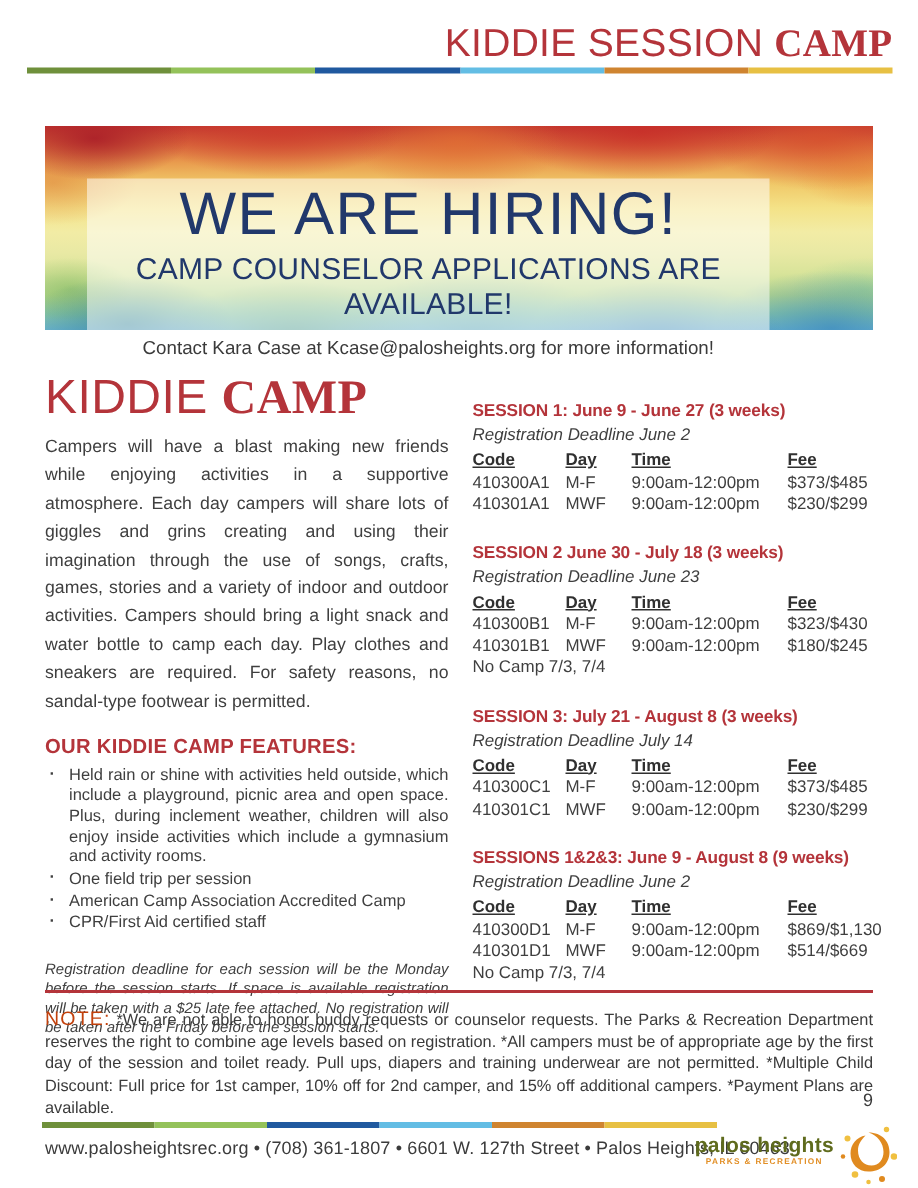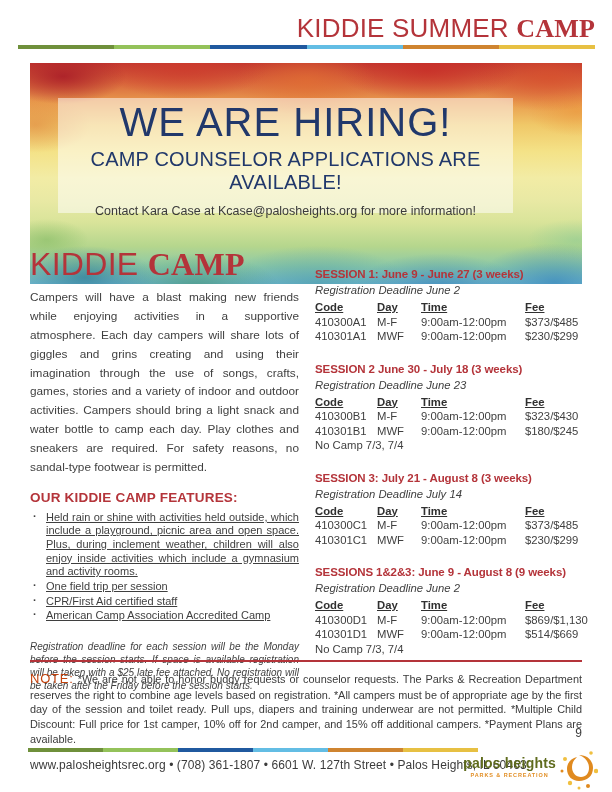--- a/index.html
+++ b/index.html
@@ -13,21 +13,21 @@
     position:absolute; top:13px; right:17px;
     font-size:26px; font-weight:400; color:#b4343a; letter-spacing:0.2px; white-space:pre;
   }
   .bold { font-weight:700;font-family:Liberation Serif, serif; }
   .rainbow-bar { position:absolute; display:flex; height:4px; }
   .rainbow-bar i { flex:1; display:block; height:100%; }
   .rainbow-bar.top { left:18px; top:45px; width:577px; }
   .rainbow-bar.bottom { left:28px; top:748px; width:450px; }
   
   .hero {
-    position:absolute; left:30px; top:63px; width:552px; height:221px;
+    position:absolute; left:30px; top:84px; width:552px; height:136px;
     background:
       radial-gradient(90px 40px at 6% 6%, rgba(170,30,40,.9), transparent 70%),
       radial-gradient(120px 45px at 28% 2%, rgba(205,60,45,.85), transparent 70%),
       radial-gradient(100px 50px at 50% 8%, rgba(225,110,50,.7), transparent 70%),
       radial-gradient(130px 45px at 72% 3%, rgba(200,45,40,.8), transparent 70%),
       radial-gradient(110px 50px at 94% 6%, rgba(215,80,45,.75), transparent 70%),
       radial-gradient(70px 35px at 99% 22%, rgba(235,150,60,.6), transparent 70%),
       radial-gradient(80px 40px at 1% 28%, rgba(220,120,55,.5), transparent 70%),
       radial-gradient(100px 45px at 10% 97%, rgba(30,110,140,.6), transparent 70%),
       radial-gradient(120px 50px at 30% 102%, rgba(60,140,100,.6), transparent 70%),
@@ -46,21 +46,21 @@
   }
   .hero-headline { margin-top:2px; font-size:40px; font-weight:400; color:#21386b; letter-spacing:1px; }
   .hero-sub      { margin-top:3px; font-size:20px; font-weight:400; color:#21386b; letter-spacing:0.2px; }
   .hero-contact  { margin-top:10px; font-size:12.5px; color:#3a3a3a; }
   
   .left-col { position:absolute; left:30px; top:246px; width:269px; }
   .camp-title { font-size:32px; font-weight:400; color:#b4343a; letter-spacing:0.3px; white-space:pre; }
   .ages { margin-top:4px; font-size:13px; color:#3f3f3f; }
   .desc { margin-top:5px; font-size:11.8px; line-height:1.6; text-align:justify; }
   .features-heading { margin-top:13px; font-size:13.5px; font-weight:700; color:#b4343a; letter-spacing:0.2px; }
-  .features { list-style:none; margin-top:6px;text-decoration:underline; }
+  .features { list-style:none; margin-top:6px; }
   .features li { position:relative; padding-left:16px; font-size:11px; line-height:1.24; text-align:justify; margin-bottom:1px; }
   .features li::before { content:"·"; position:absolute; left:3px; top:-1px; font-weight:700; }
   .deadline-note { margin-top:17px; font-style:italic; font-size:10px; line-height:1.3; text-align:justify; }
   
   .right-col { position:absolute; left:315px; top:268px; width:272px; }
   .session { margin-bottom:19px; }
   .session-heading { font-size:11.5px; font-weight:700; color:#b4343a; letter-spacing:-0.1px; margin-bottom:4px; }
   .session-deadline { font-style:italic; font-size:11.3px; color:#3f3f3f; margin-bottom:4px; }
   .trow { display:grid; grid-template-columns:62px 44px 104px 1fr; font-size:11.3px; line-height:14.5px; }
   .trow.thead span { font-weight:700; color:#303030;text-decoration:underline; }
@@ -75,21 +75,21 @@
   .logo { position:absolute; right:14px; top:750px; display:flex; align-items:flex-start; gap:4px; }
   .logo-text { font-size:14px; font-weight:700; color:#5f6b1d; letter-spacing:0.2px; line-height:1; margin-top:6px; }
   .logo-sub { font-size:5.5px; font-weight:700; color:#e28f26; letter-spacing:0.9px; margin-top:2px; text-align:center; }
   .sun-icon { display:block; }
 </style>
 </head>
 <body>
 
 <div class="page">
 
-  <h1 class="doc-title"><span>KIDDIE SUMMER </span><span class="bold">CAMP</span></h1>
+  <h1 class="doc-title"><span>KIDDIE SESSION </span><span class="bold">CAMP</span></h1>
 
   <div class="rainbow-bar top">
     <i style="background: rgb(111, 144, 59);"></i>
     <i style="background: rgb(148, 194, 90);"></i>
     <i style="background: rgb(32, 89, 159);"></i>
     <i style="background: rgb(99, 189, 228);"></i>
     <i style="background: rgb(207, 132, 48);"></i>
     <i style="background: rgb(231, 192, 67);"></i>
   </div>
 
@@ -101,22 +101,22 @@
     </div>
   </section>
 
   <section class="left-col">
     <h2 class="camp-title"><span>KIDDIE </span><span class="bold">CAMP</span></h2>
     <p class="desc">Campers will have a blast making new friends while enjoying activities in a supportive atmosphere. Each day campers will share lots of giggles and grins creating and using their imagination through the use of songs, crafts, games, stories and a variety of indoor and outdoor activities. Campers should bring a light snack and water bottle to camp each day. Play clothes and sneakers are required. For safety reasons, no sandal-type footwear is permitted.</p>
     <h3 class="features-heading">OUR KIDDIE CAMP FEATURES:</h3>
     <ul class="features">
       <li>Held rain or shine with activities held outside, which include a playground, picnic area and open space. Plus, during inclement weather, children will also enjoy inside activities which include a gymnasium and activity rooms.</li>
       <li>One field trip per session</li>
+      <li>American Camp Association Accredited Camp</li>
       <li>CPR/First Aid certified staff</li>
-      <li>American Camp Association Accredited Camp</li>
     </ul>
     <p class="deadline-note">Registration deadline for each session will be the Monday before the session starts. If space is available registration will be taken with a $25 late fee attached. No registration will be taken after the Friday before the session starts.</p>
   </section>
 
   <section class="right-col">
 
     <div class="session">
       <h3 class="session-heading">SESSION 1: June 9 - June 27 (3 weeks)</h3>
       <div class="session-deadline">Registration Deadline June 2</div>
       <div class="session-table">

